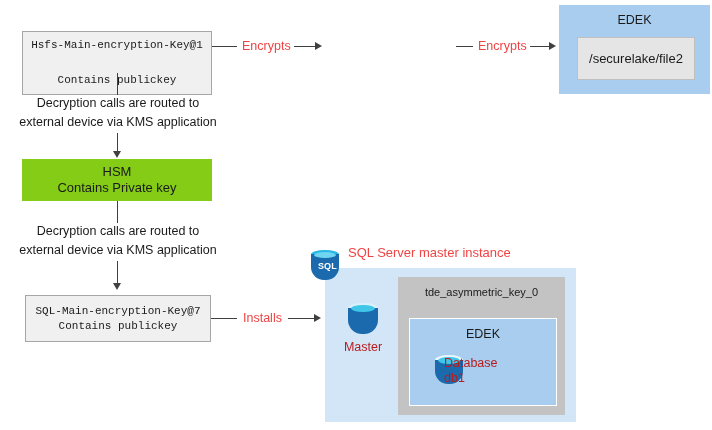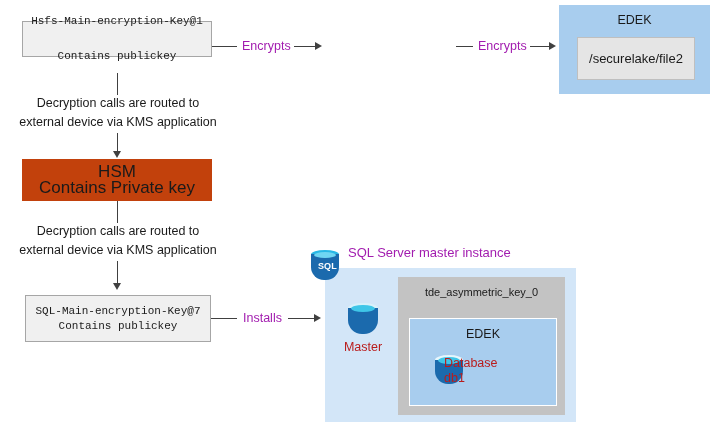--- a/index.html
+++ b/index.html
@@ -15,28 +15,28 @@
   .box{position:absolute;box-sizing:border-box;display:flex;flex-direction:column;
        align-items:center;justify-content:center;text-align:center;}
 
   
   .keybox{
     background:#f0f0f0;border:1px solid #a6a6a6;
     font-family:"Liberation Mono","DejaVu Sans Mono",monospace;
     font-size:11px;line-height:15px;color:#1a1a1a;
   }
   
-  .bluebox{background:#c2410c;border:none;font-size:17px;line-height:16px;}
+  .bluebox{background:#84cc16;border:none;font-size:13px;line-height:16px;}
 
   .edek-outer{background:#a8cdee;}
   .edek-title{position:absolute;top:8px;left:0;right:0;text-align:center;font-size:12.5px;}
   .edek-inner{position:absolute;background:#e5e5e5;border:1px solid #bfbfbf;
     display:flex;align-items:center;justify-content:center;font-size:13px;}
 
-  .label{position:absolute;font-size:12.5px;color:#a21caf;white-space:nowrap;}
+  .label{position:absolute;font-size:12.5px;color:#ef4444;white-space:nowrap;}
   .para{position:absolute;font-size:12.5px;line-height:19px;color:#1a1a1a;text-align:center;}
 
   
   .hline{position:absolute;height:1px;background:#404040;}
   .vline{position:absolute;width:1px;background:#404040;}
   .arrow-r{position:absolute;width:0;height:0;border-left:7px solid #404040;
     border-top:4.5px solid transparent;border-bottom:4.5px solid transparent;}
   .arrow-d{position:absolute;width:0;height:0;border-top:7px solid #404040;
     border-left:4.5px solid transparent;border-right:4.5px solid transparent;}
 
@@ -54,21 +54,21 @@
 
   .sqlicon{position:absolute;}
   .sqlicon .txt{position:absolute;font-family:"Liberation Sans",sans-serif;
     font-weight:bold;color:#ffffff;letter-spacing:.2px;}
 </style>
 </head>
 <body>
 
 <div id="canvas">
 
-  <div class="box keybox" style="left:22px;top:21px;width:190px;height:36px;gap:20px;">
+  <div class="box keybox" style="left:22px;top:31px;width:190px;height:64px;gap:20px;">
     <div>Hsfs-Main-encryption-Key@1</div>
     <div>Contains publickey</div>
   </div>
 
   <div class="hline" style="left:212px;top:46px;width:25px;"></div>
   <div class="label" style="left:242px;top:39px;">Encrypts</div>
   <div class="hline" style="left:294px;top:46px;width:22px;"></div>
   <div class="arrow-r" style="left:315px;top:41.5px;"></div>
 
 

